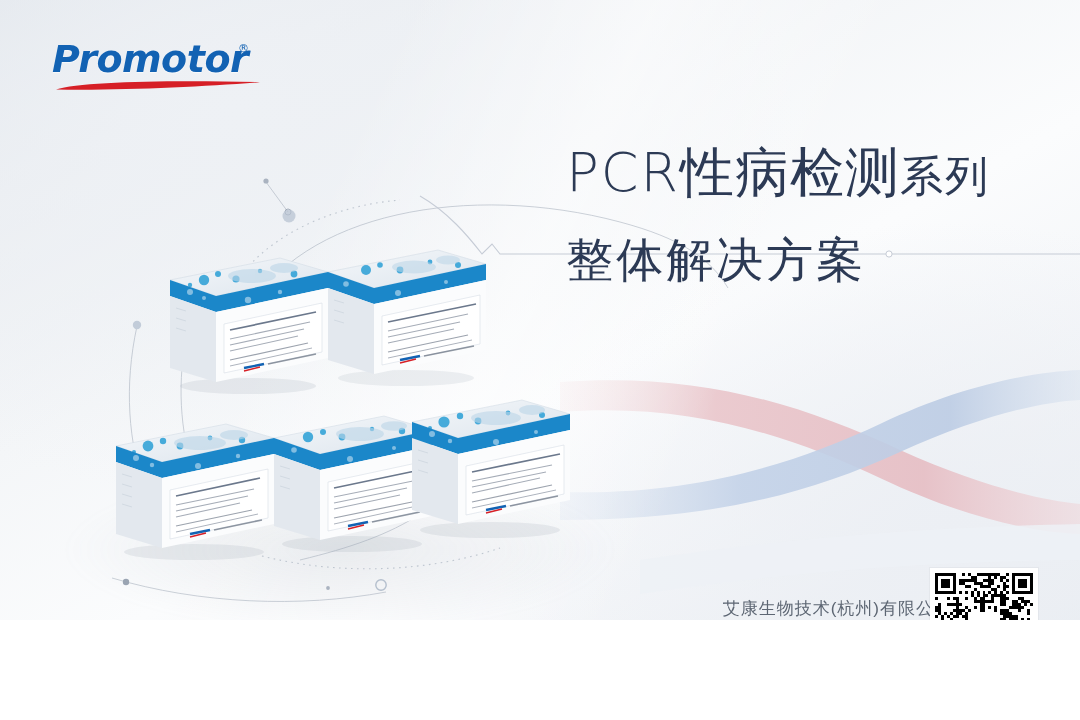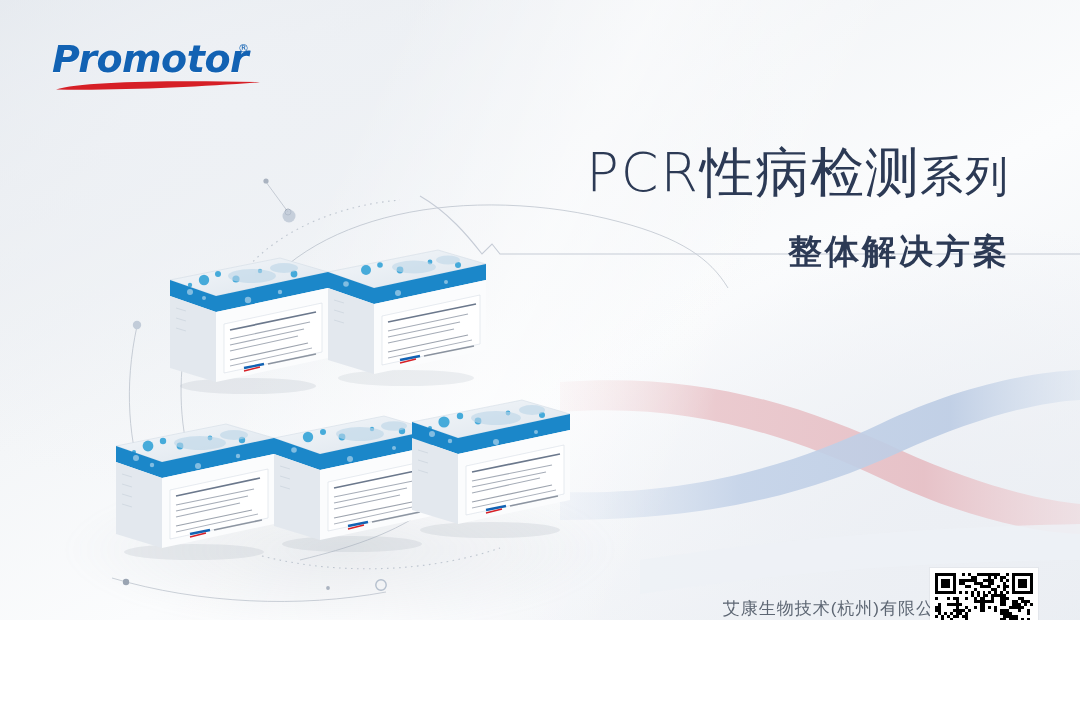--- a/index.html
+++ b/index.html
@@ -84,23 +84,23 @@
     position: absolute;
     left: 2px;
     top: 40px;
     width: 208px;
     height: 14px;
   }
 
   
   .headline {
     position: absolute;
-    right: 70px;
+    right: 90px;
     top: 142px;
-    text-align: right;
+    text-align: left;
     color: #2C3A55;
   }
   .headline .line1 {
     font-size: 54px;
     line-height: 1.12;
     font-weight: 300;
     letter-spacing: 1px;
     white-space: nowrap;
   }
   .headline .line1 .en {
@@ -110,22 +110,22 @@
   }
   .headline .line1 .cn-big {
     font-size: 54px;
   }
   .headline .line1 .cn-small {
     font-size: 43px;
     letter-spacing: 2px;
   }
   .headline .line2 {
     margin-top: 26px;
-    font-size: 34px;
-    font-weight: 700;
+    font-size: 47px;
+    font-weight: 400;
     letter-spacing: 3px;
     white-space: nowrap;
   }
 
   
   .footer-text {
     position: absolute;
     right: 128px;
     top: 596px;
     text-align: right;

